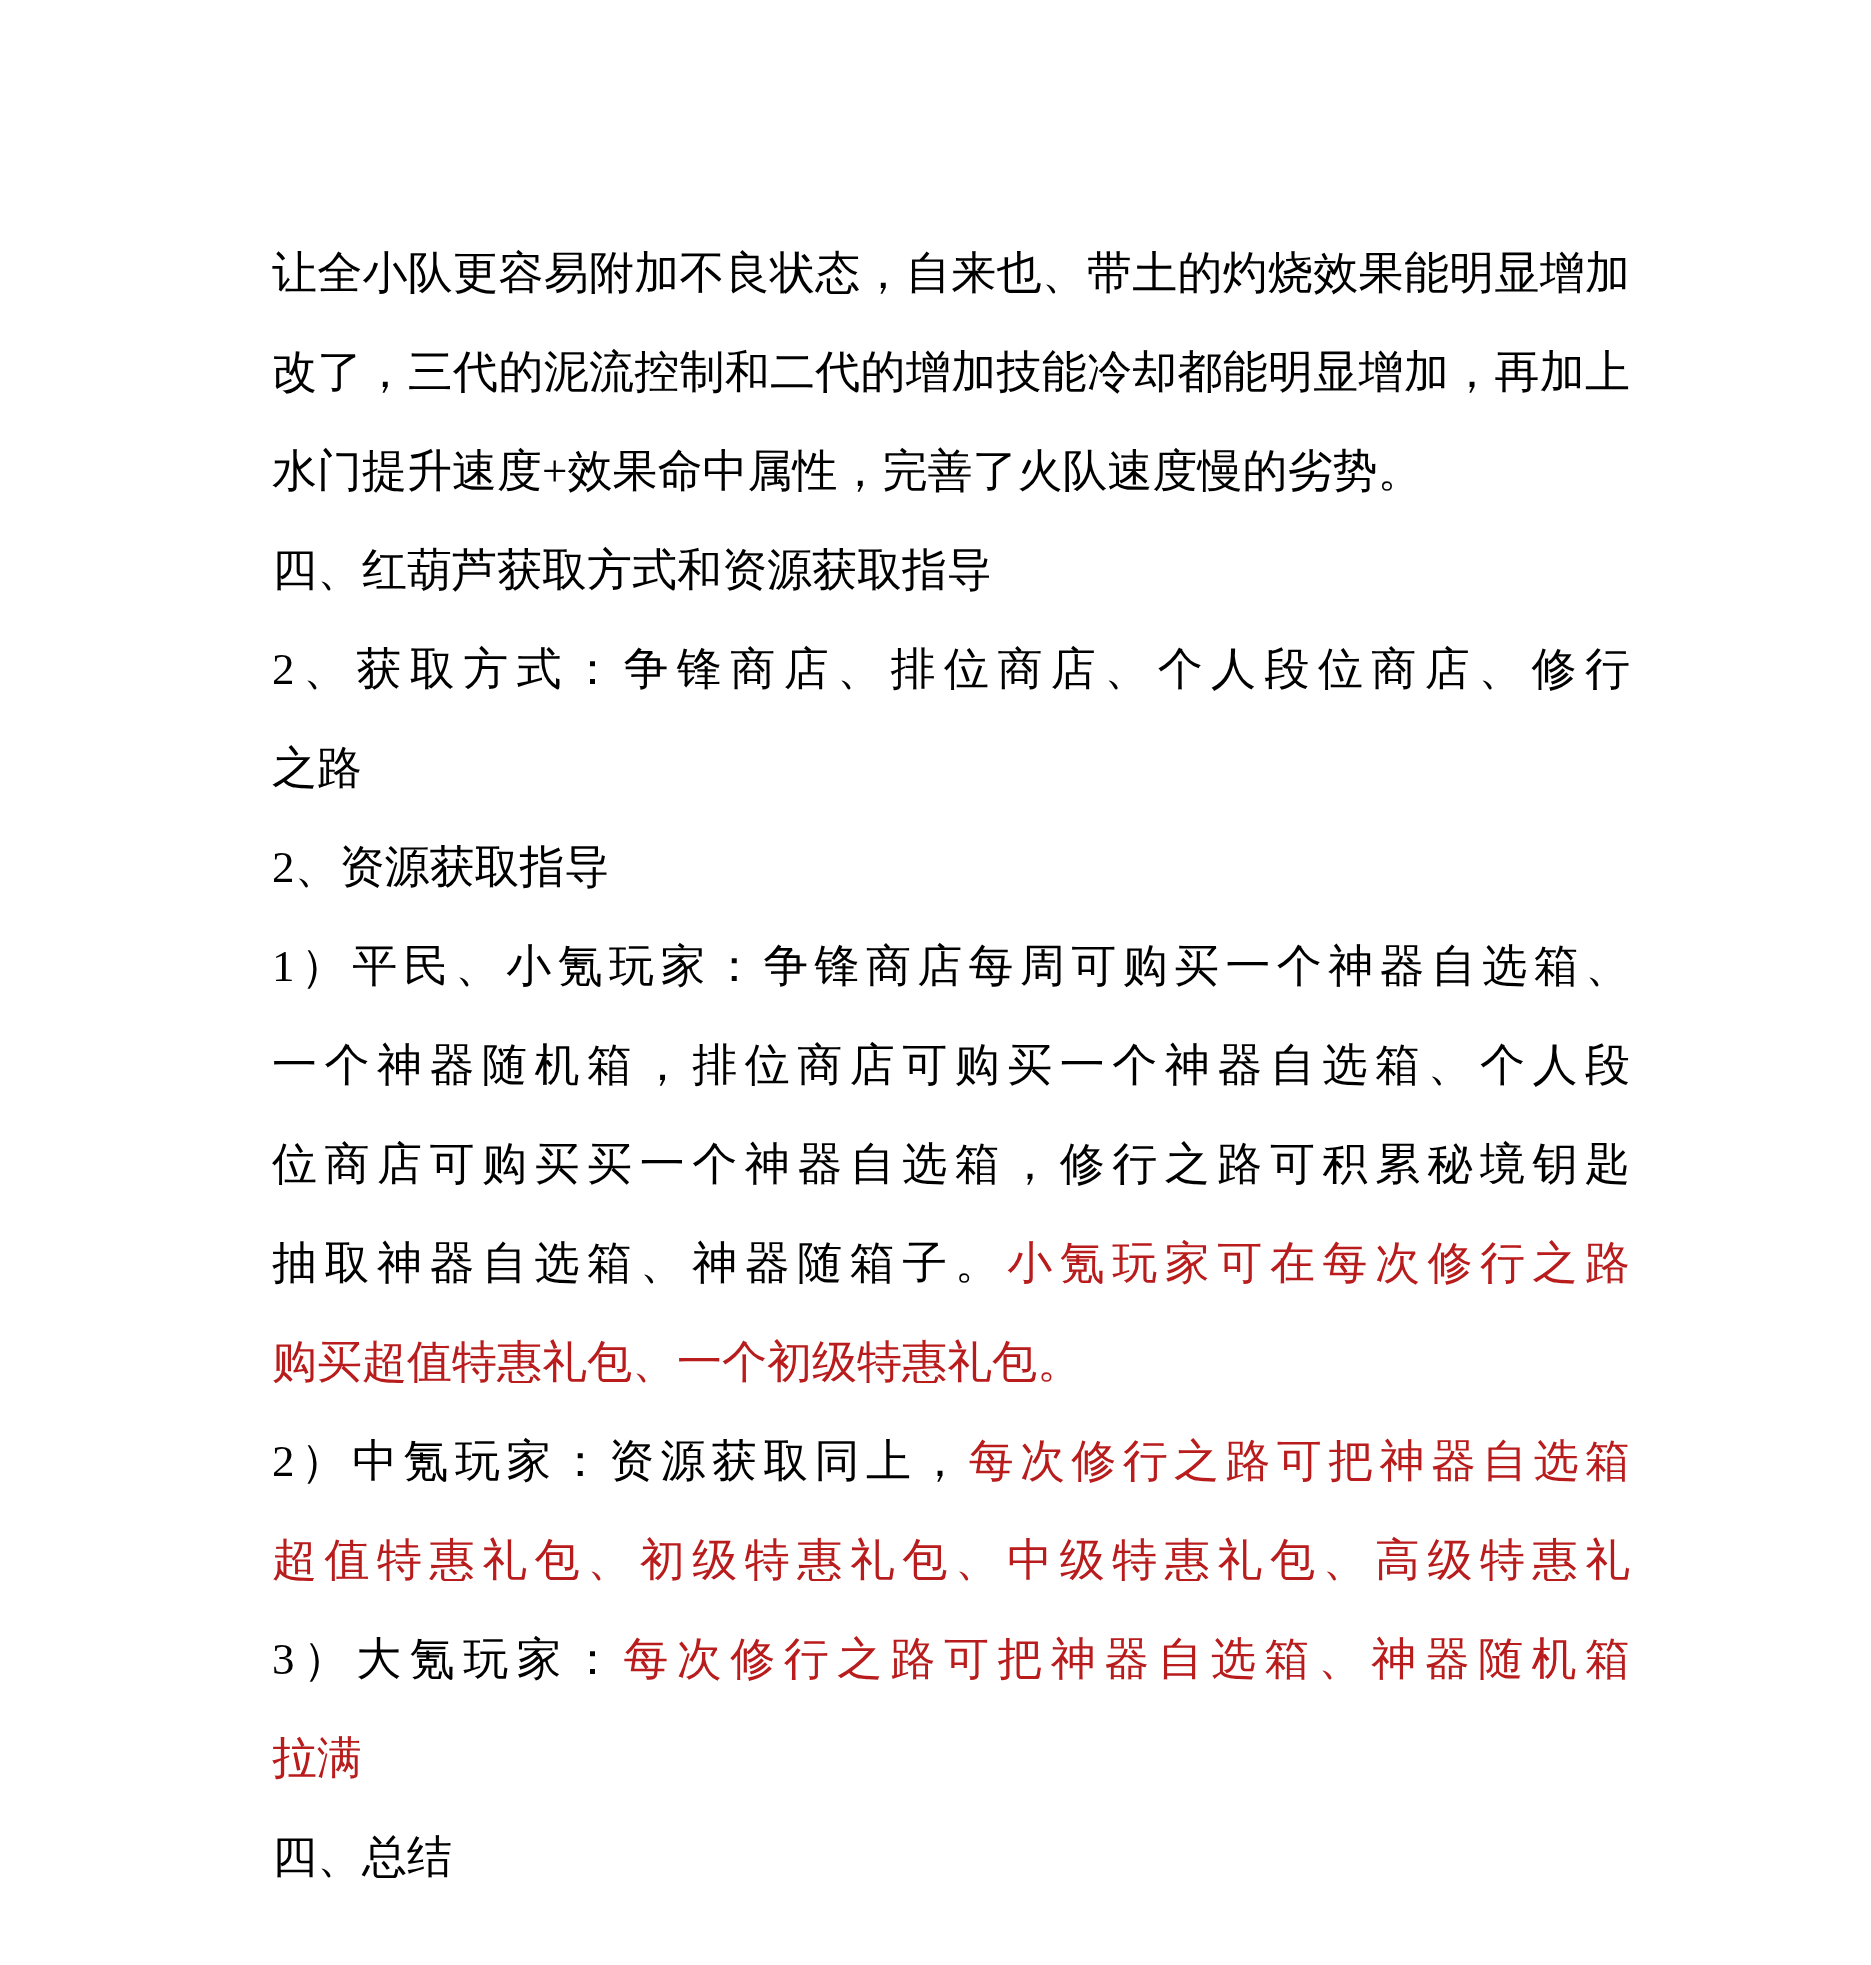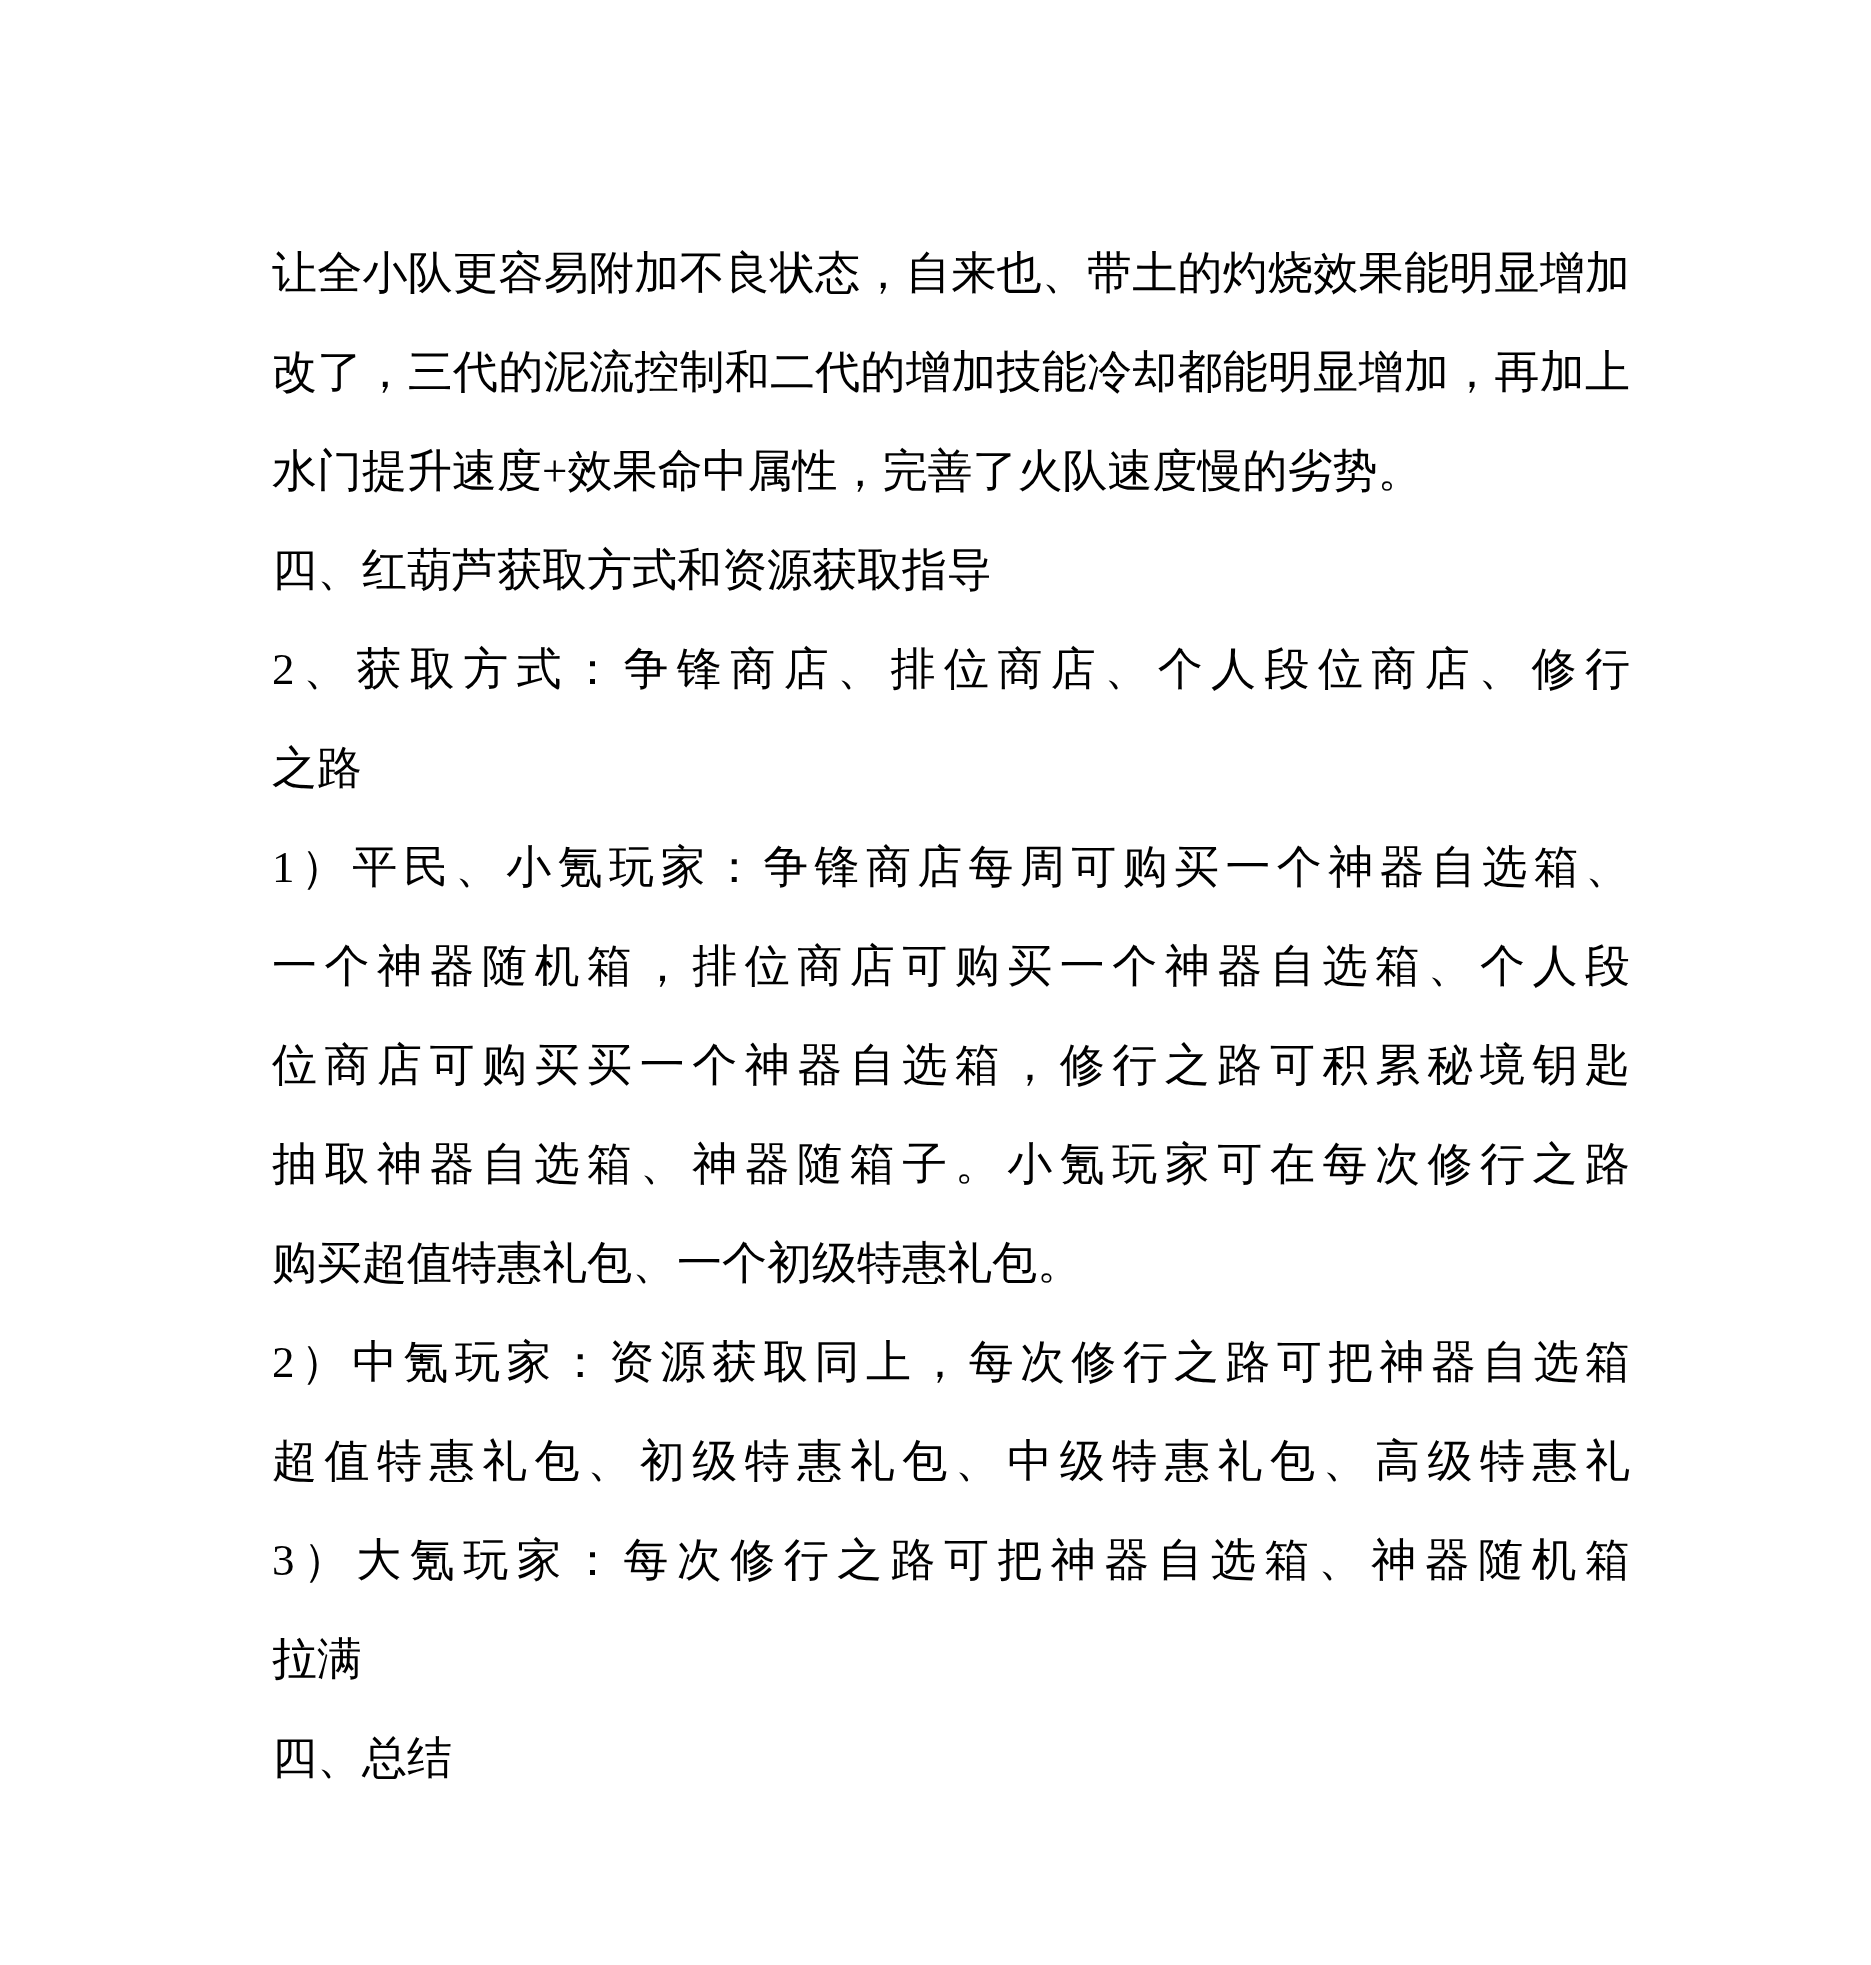--- a/index.html
+++ b/index.html
@@ -34,36 +34,37 @@
     letter-spacing: 0;
     margin-left: 20px;
   }
   .line.just {
     white-space: normal;
     text-align: justify;
     text-align-last: justify;
     text-justify: inter-character;
   }
   .b { font-weight: normal; }
-  .red { color: #000000; }
+  .red { color: #b91c1c; }
 </style>
 </head>
 <body>
 
 <div class="page">
   <div class="content">
 
     <div class="line just"><span>让全小队更容易附加不良状态，自来也、带土的灼烧效果能明显增加</span></div>
     <div class="line just"><span>改了，三代的泥流控制和二代的增加技能冷却都能明显增加，再加上</span></div>
     <div class="line"><span>水门提升速度+效果命中属性，完善了火队速度慢的劣势。</span></div>
 
     <div class="line b"><span>四、红葫芦获取方式和资源获取指导</span></div>
 
     <div class="line b just"><span>2、获取方式：争锋商店、排位商店、个人段位商店、修行</span></div>
     <div class="line b"><span>之路</span></div>
+    <div class="line b"><span>2、资源获取指导</span></div>
 
     <div class="line just"><span class="b">1）平民、小氪玩家：</span><span>争锋商店每周可购买一个神器自选箱、</span></div>
     <div class="line just"><span>一个神器随机箱，排位商店可购买一个神器自选箱、个人段</span></div>
     <div class="line just"><span>位商店可购买买一个神器自选箱，修行之路可积累秘境钥匙</span></div>
     <div class="line just"><span>抽取神器自选箱、神器随箱子。</span><span class="red">小氪玩家可在每次修行之路</span></div>
     <div class="line red"><span>购买超值特惠礼包、一个初级特惠礼包。</span></div>
 
     <div class="line just"><span class="b">2）中氪玩家：</span><span>资源获取同上，</span><span class="red">每次修行之路可把神器自选箱</span></div>
     <div class="line red just"><span>超值特惠礼包、初级特惠礼包、中级特惠礼包、高级特惠礼</span></div>
 

